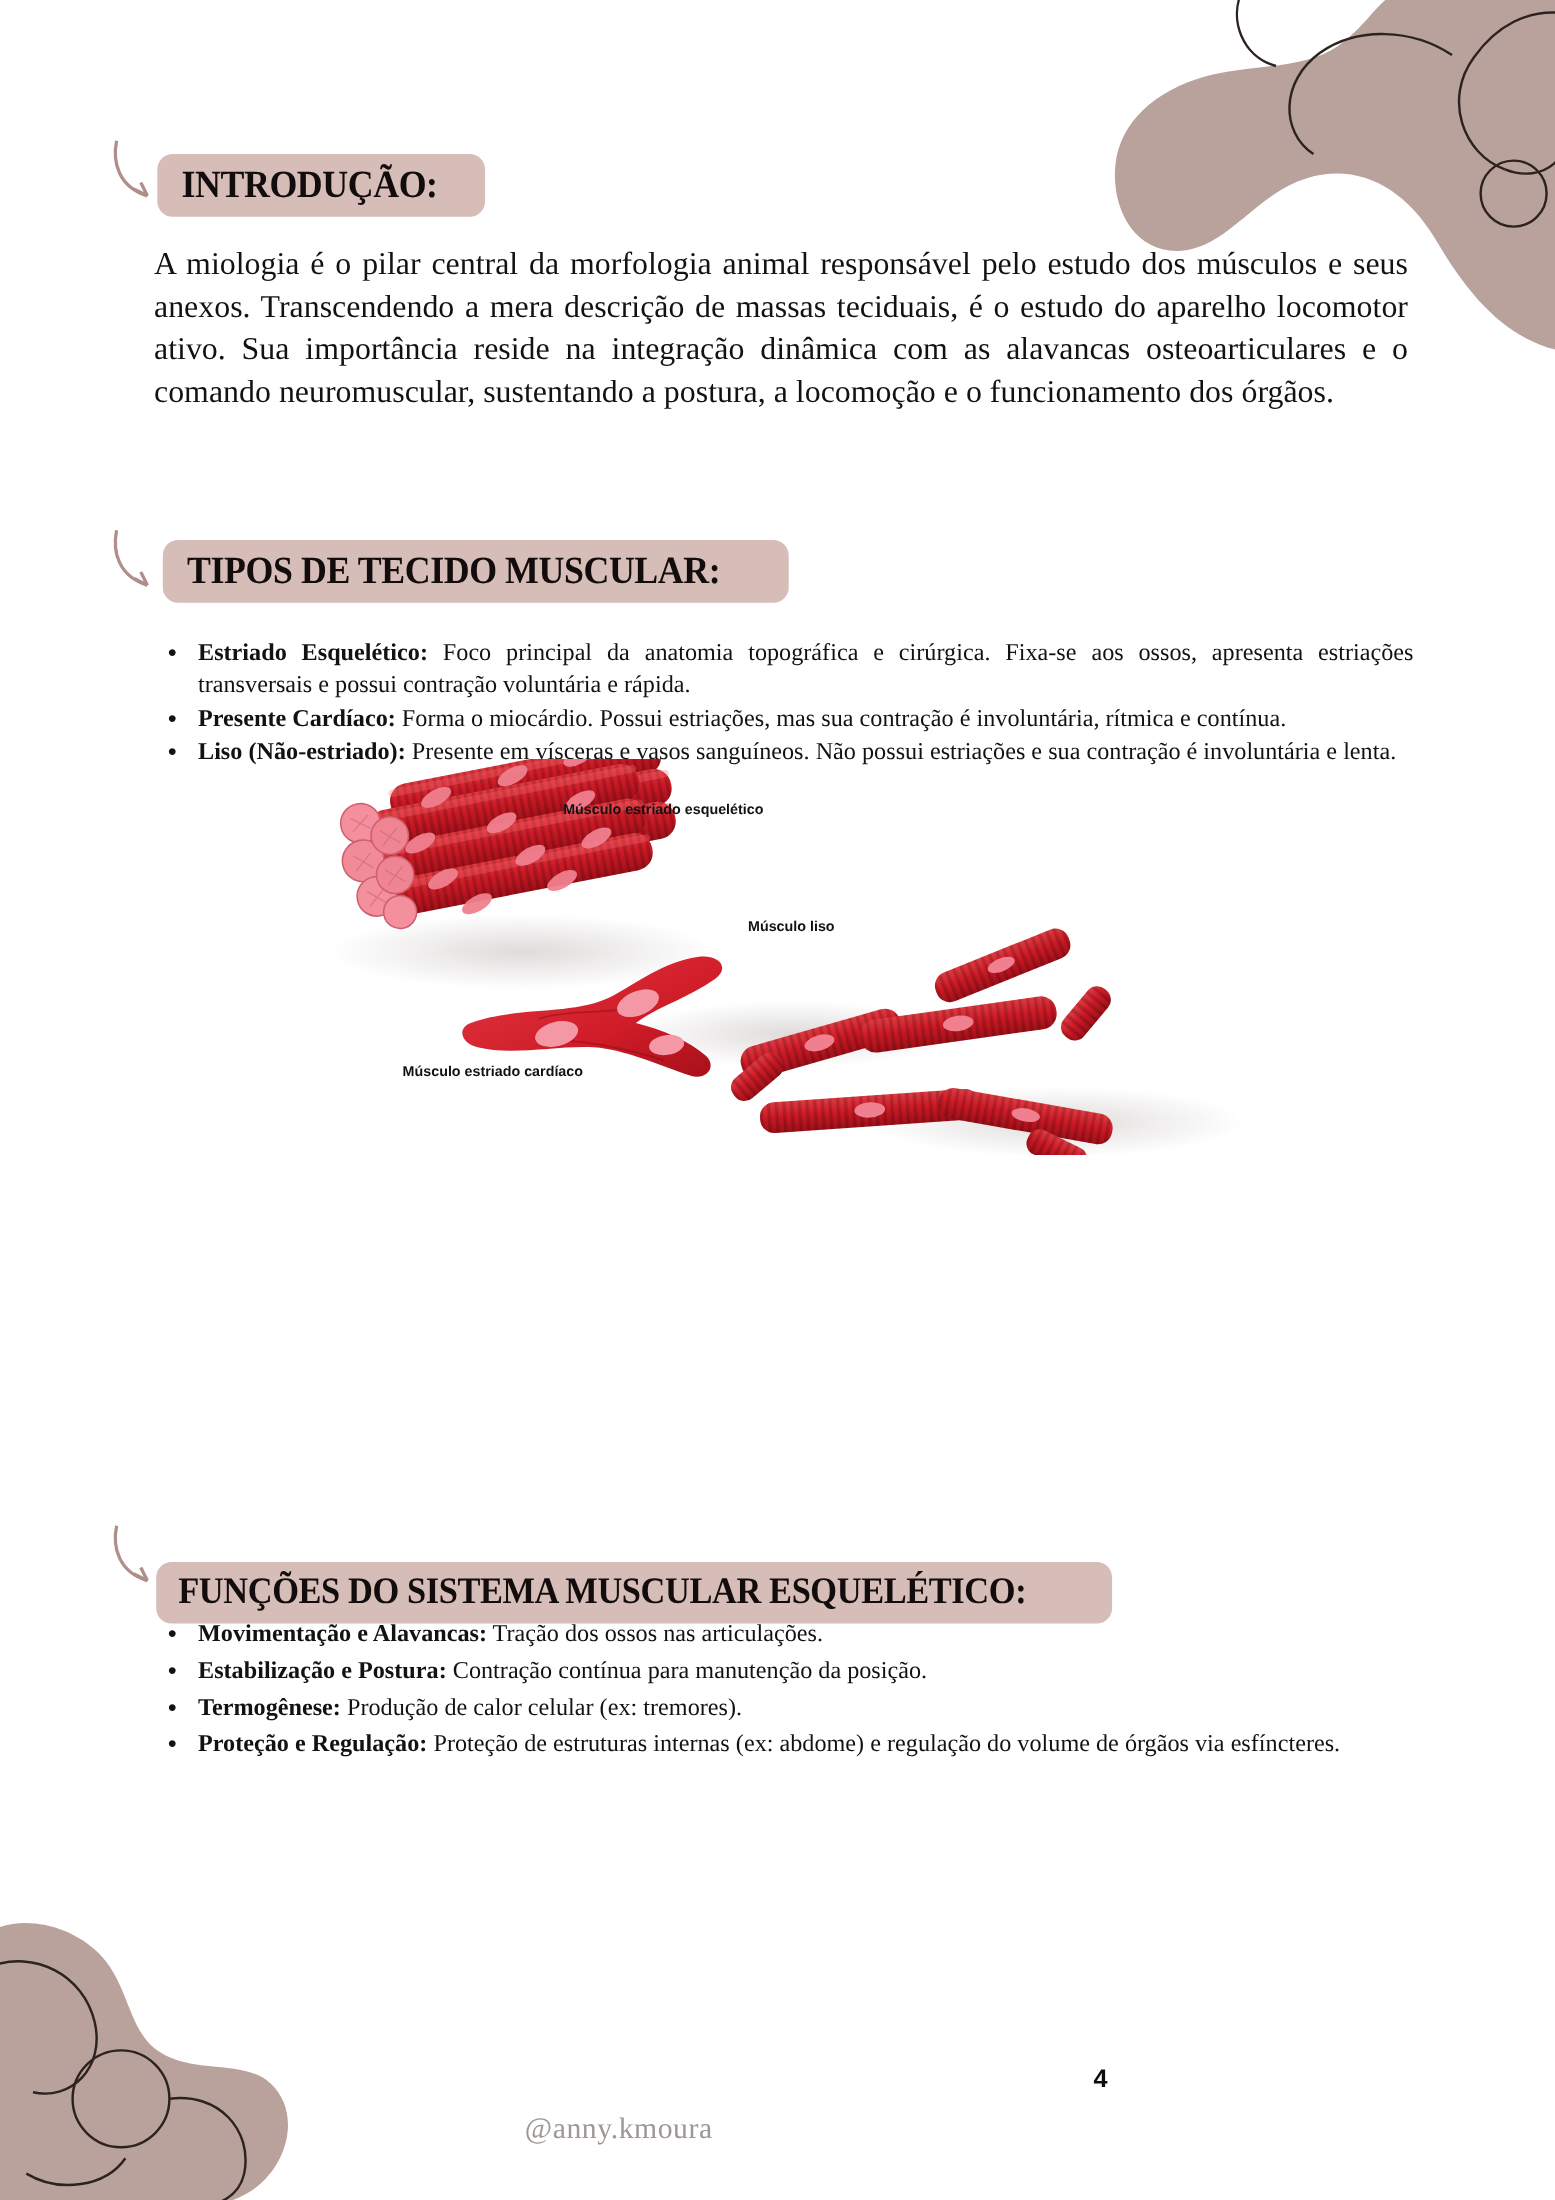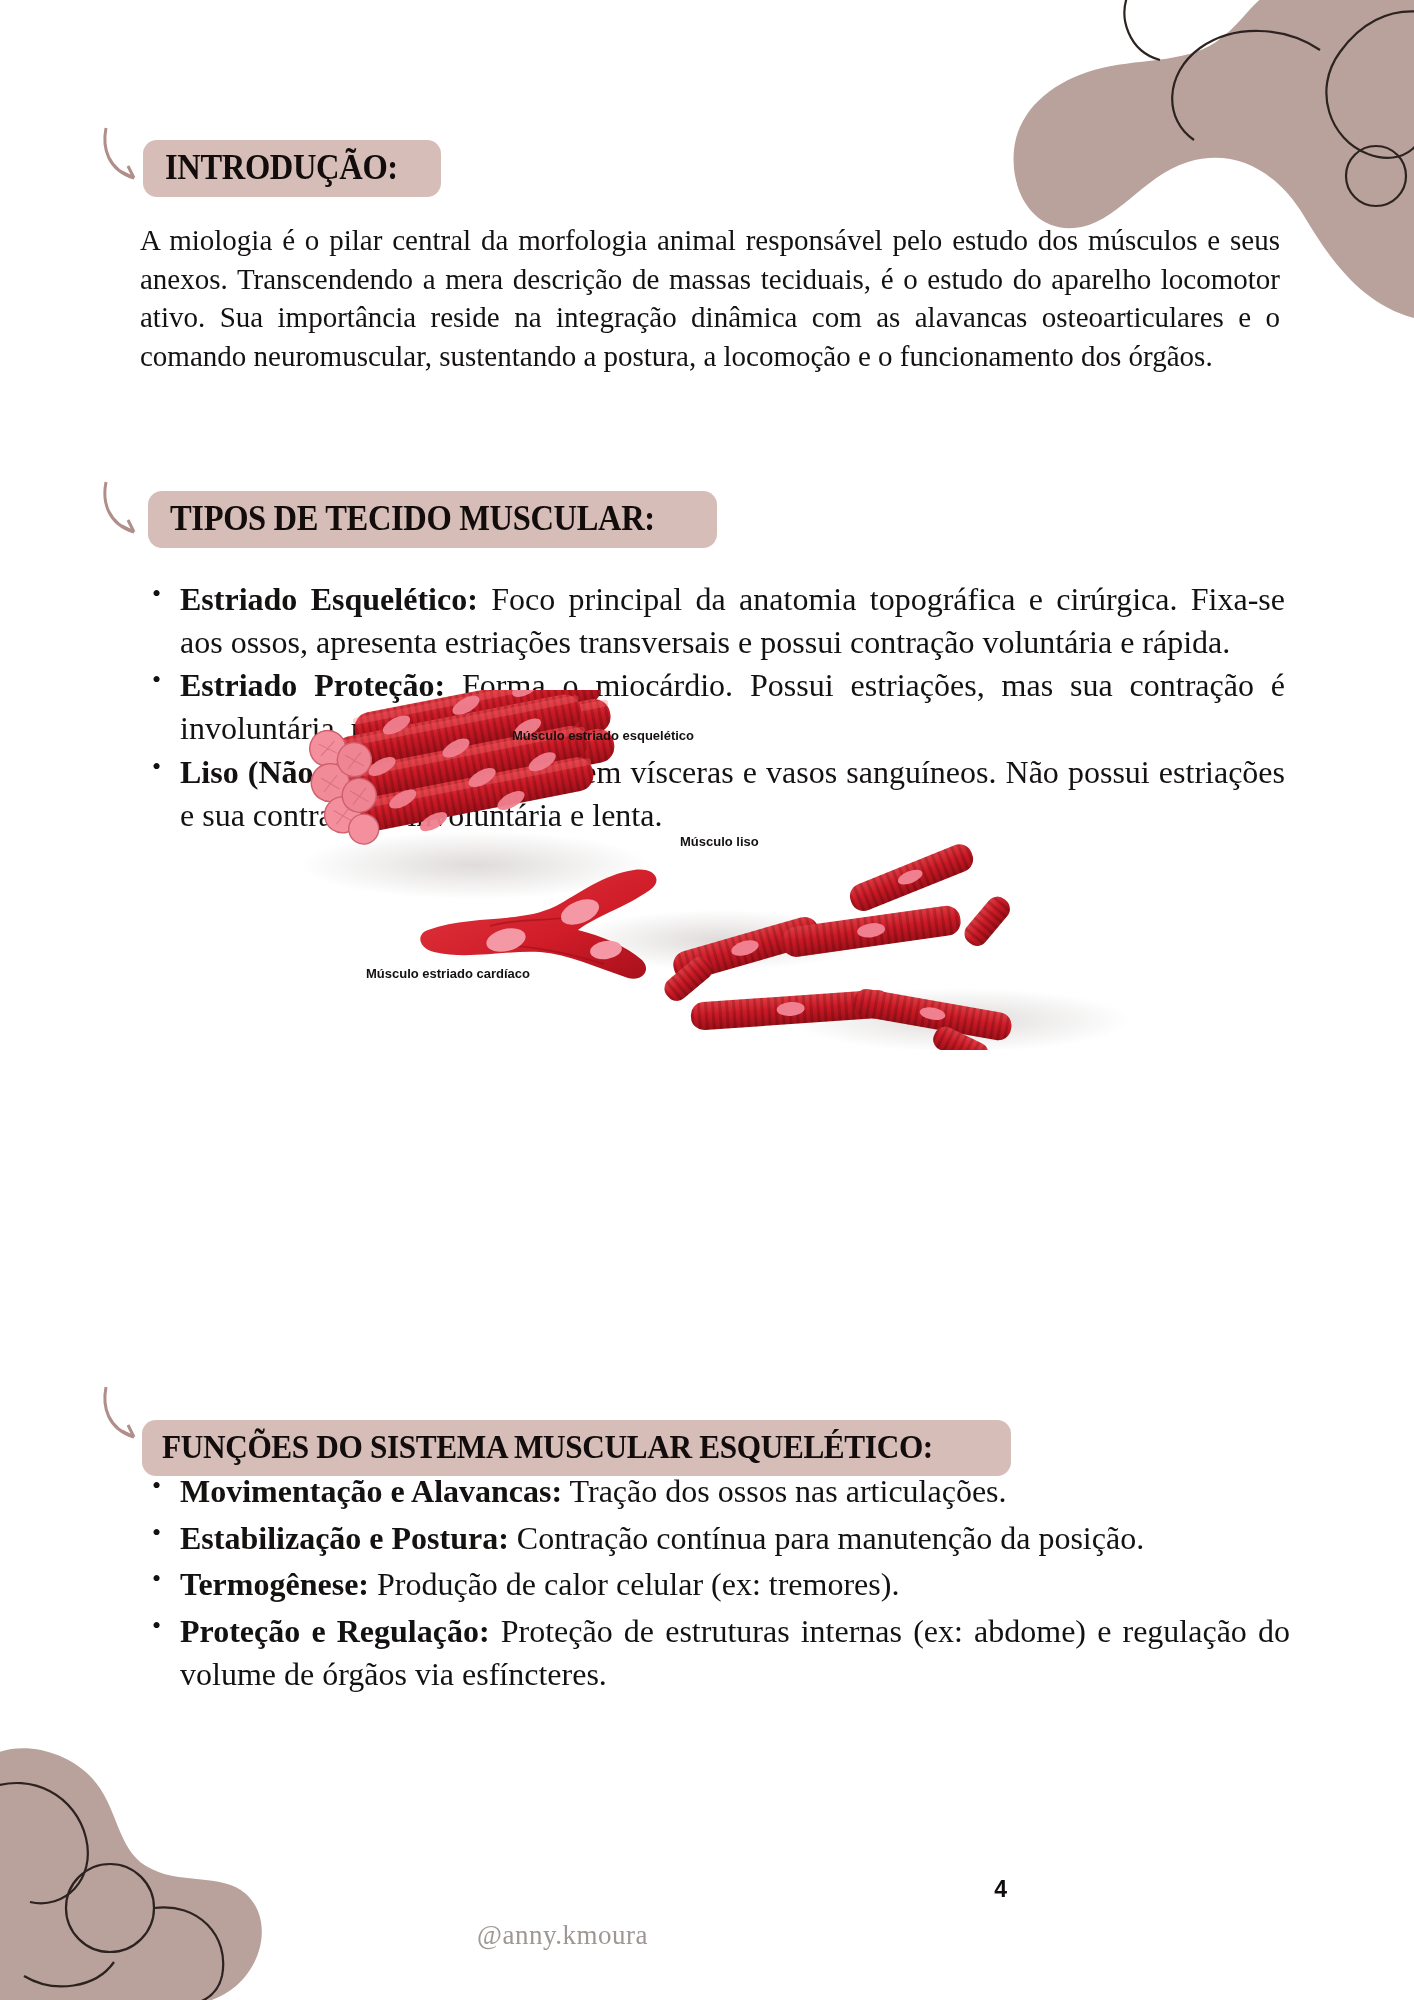--- a/index.html
+++ b/index.html
@@ -70,21 +70,21 @@
 
   ul.bullets {
     position: absolute;
     margin: 0;
     padding: 0;
     list-style: none;
   }
   ul.bullets li {
     position: relative;
     padding-left: 40px;
-    font-size: 32px;
+    font-size: 22px;
     line-height: 1.335;
     color: #141111;
     text-align: justify;
     text-justify: inter-word;
     margin-bottom: 1px;
   }
   ul.bullets li::before {
     content: "\2022";
     position: absolute;
     left: 12px;
@@ -181,21 +181,21 @@
 
     <div class="section-header" style="left:148px; top:491px;">
       <span class="htxt">TIPOS DE TECIDO MUSCULAR:</span>
     </div>
 
     <ul class="bullets" style="left:140px; top:578px; width:1145px;">
       <li>
         <b>Estriado Esquelético:</b><span> Foco principal da anatomia topográfica e cirúrgica. Fixa-se aos ossos, apresenta estriações transversais e possui contração voluntária e rápida.</span>
       </li>
       <li>
-        <b>Estriado Proteção:</b><span> Forma o miocárdio. Possui estriações, mas sua contração é involuntária, rítmica e contínua.</span>
+        <b>Presente Cardíaco:</b><span> Forma o miocárdio. Possui estriações, mas sua contração é involuntária, rítmica e contínua.</span>
       </li>
       <li>
         <b>Liso (Não-estriado):</b><span> Presente em vísceras e vasos sanguíneos. Não possui estriações e sua contração é involuntária e lenta.</span>
       </li>
     </ul>
 
     <div class="illus">
 
       <svg width="840" height="360" viewBox="0 0 840 360">
         <defs>

